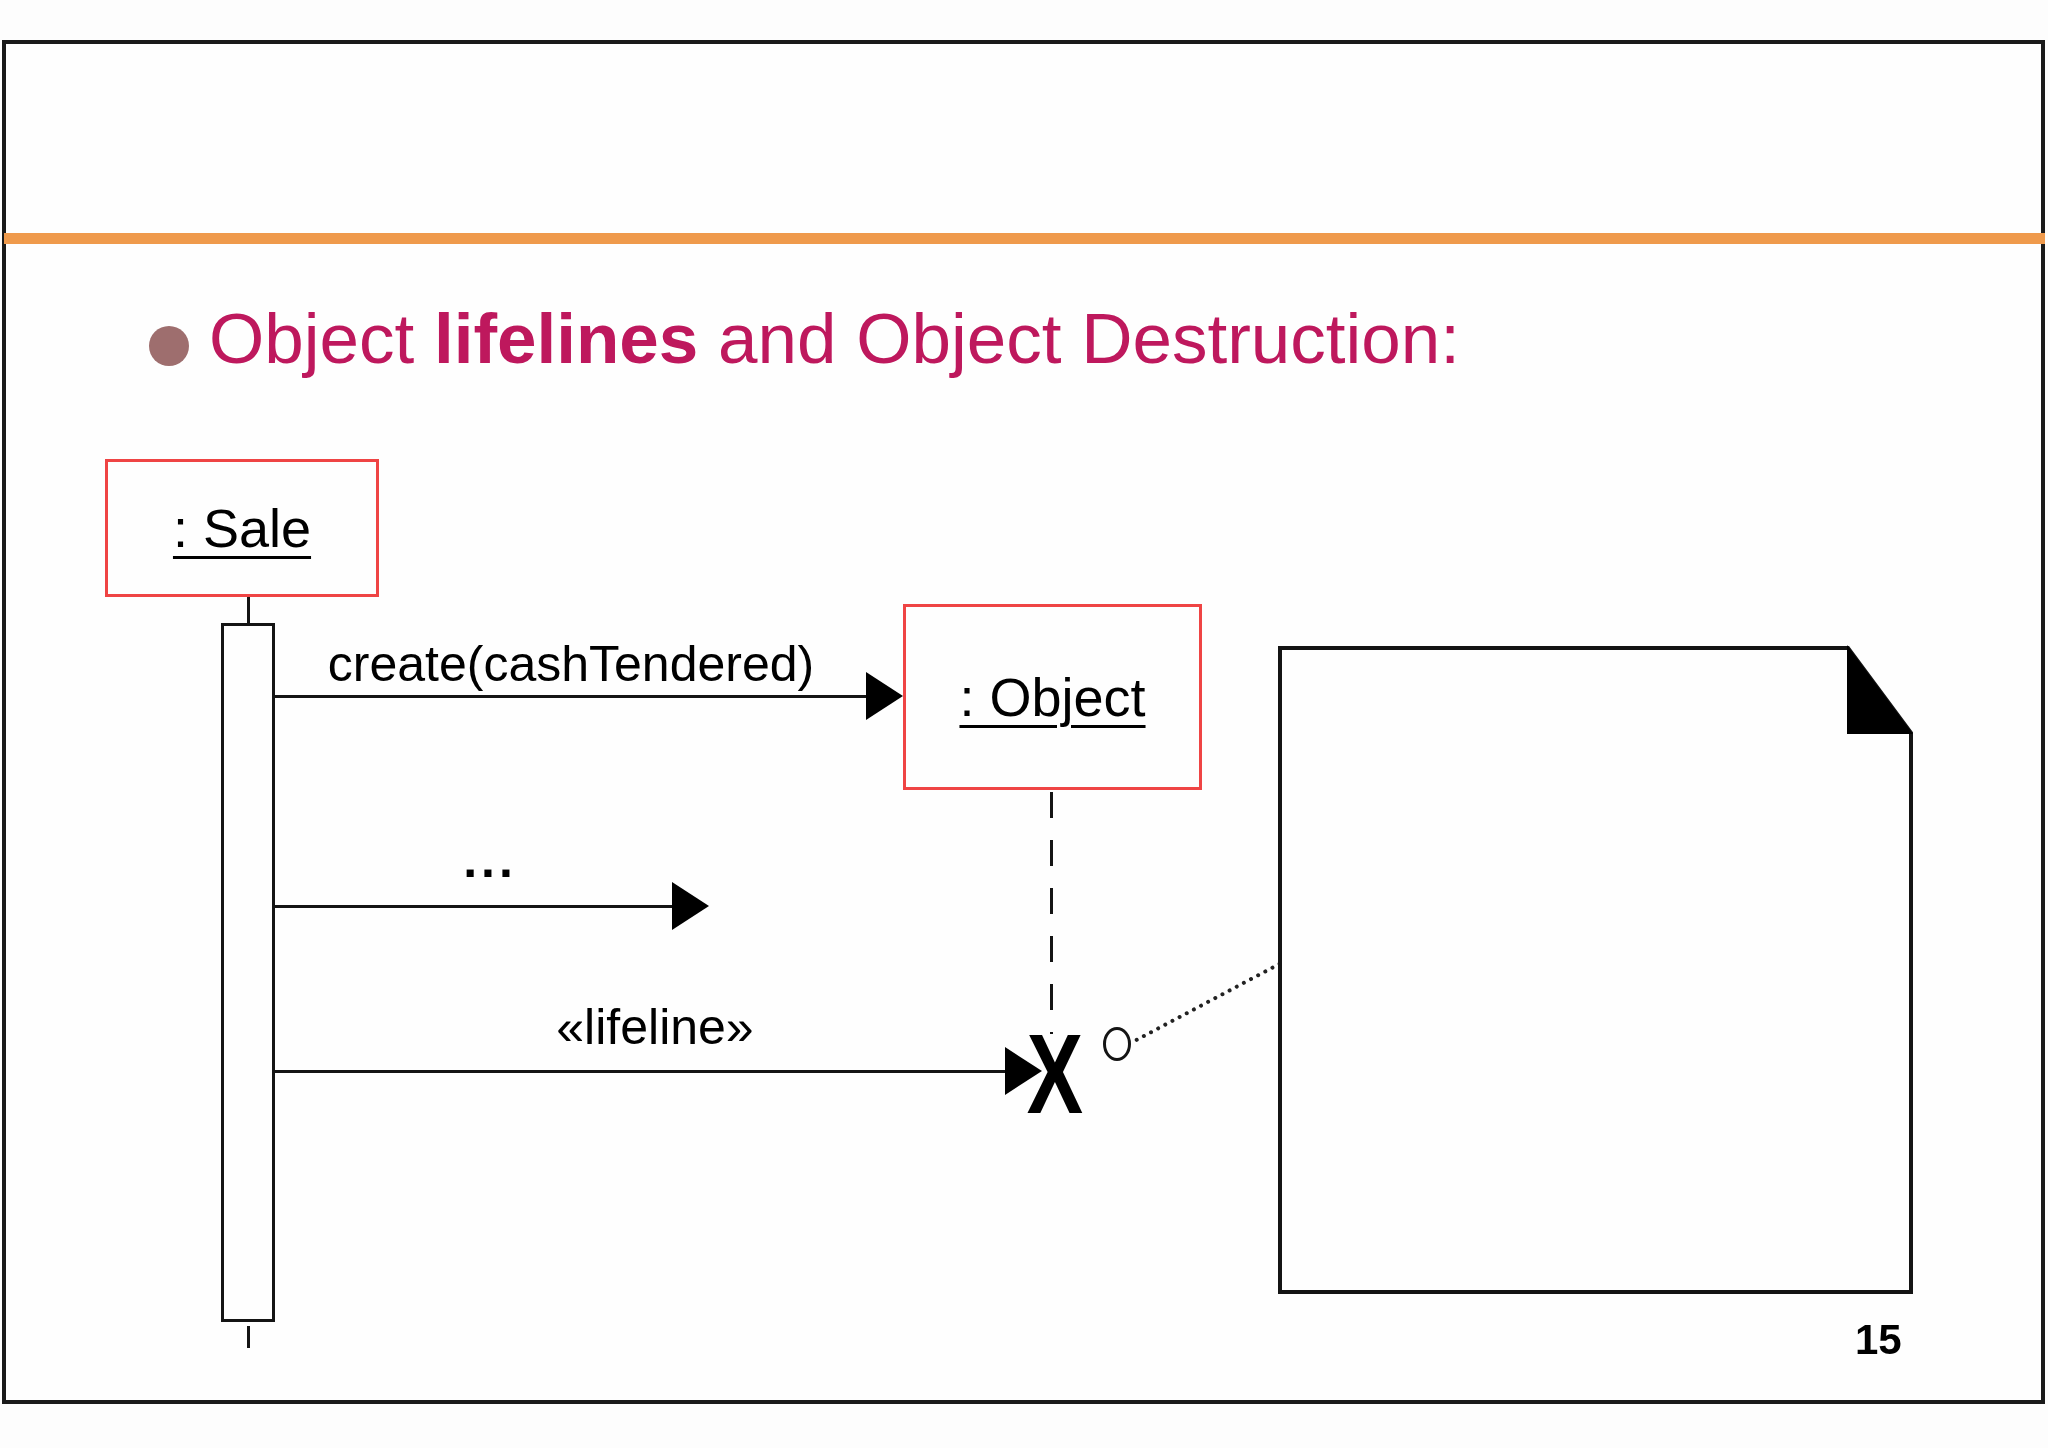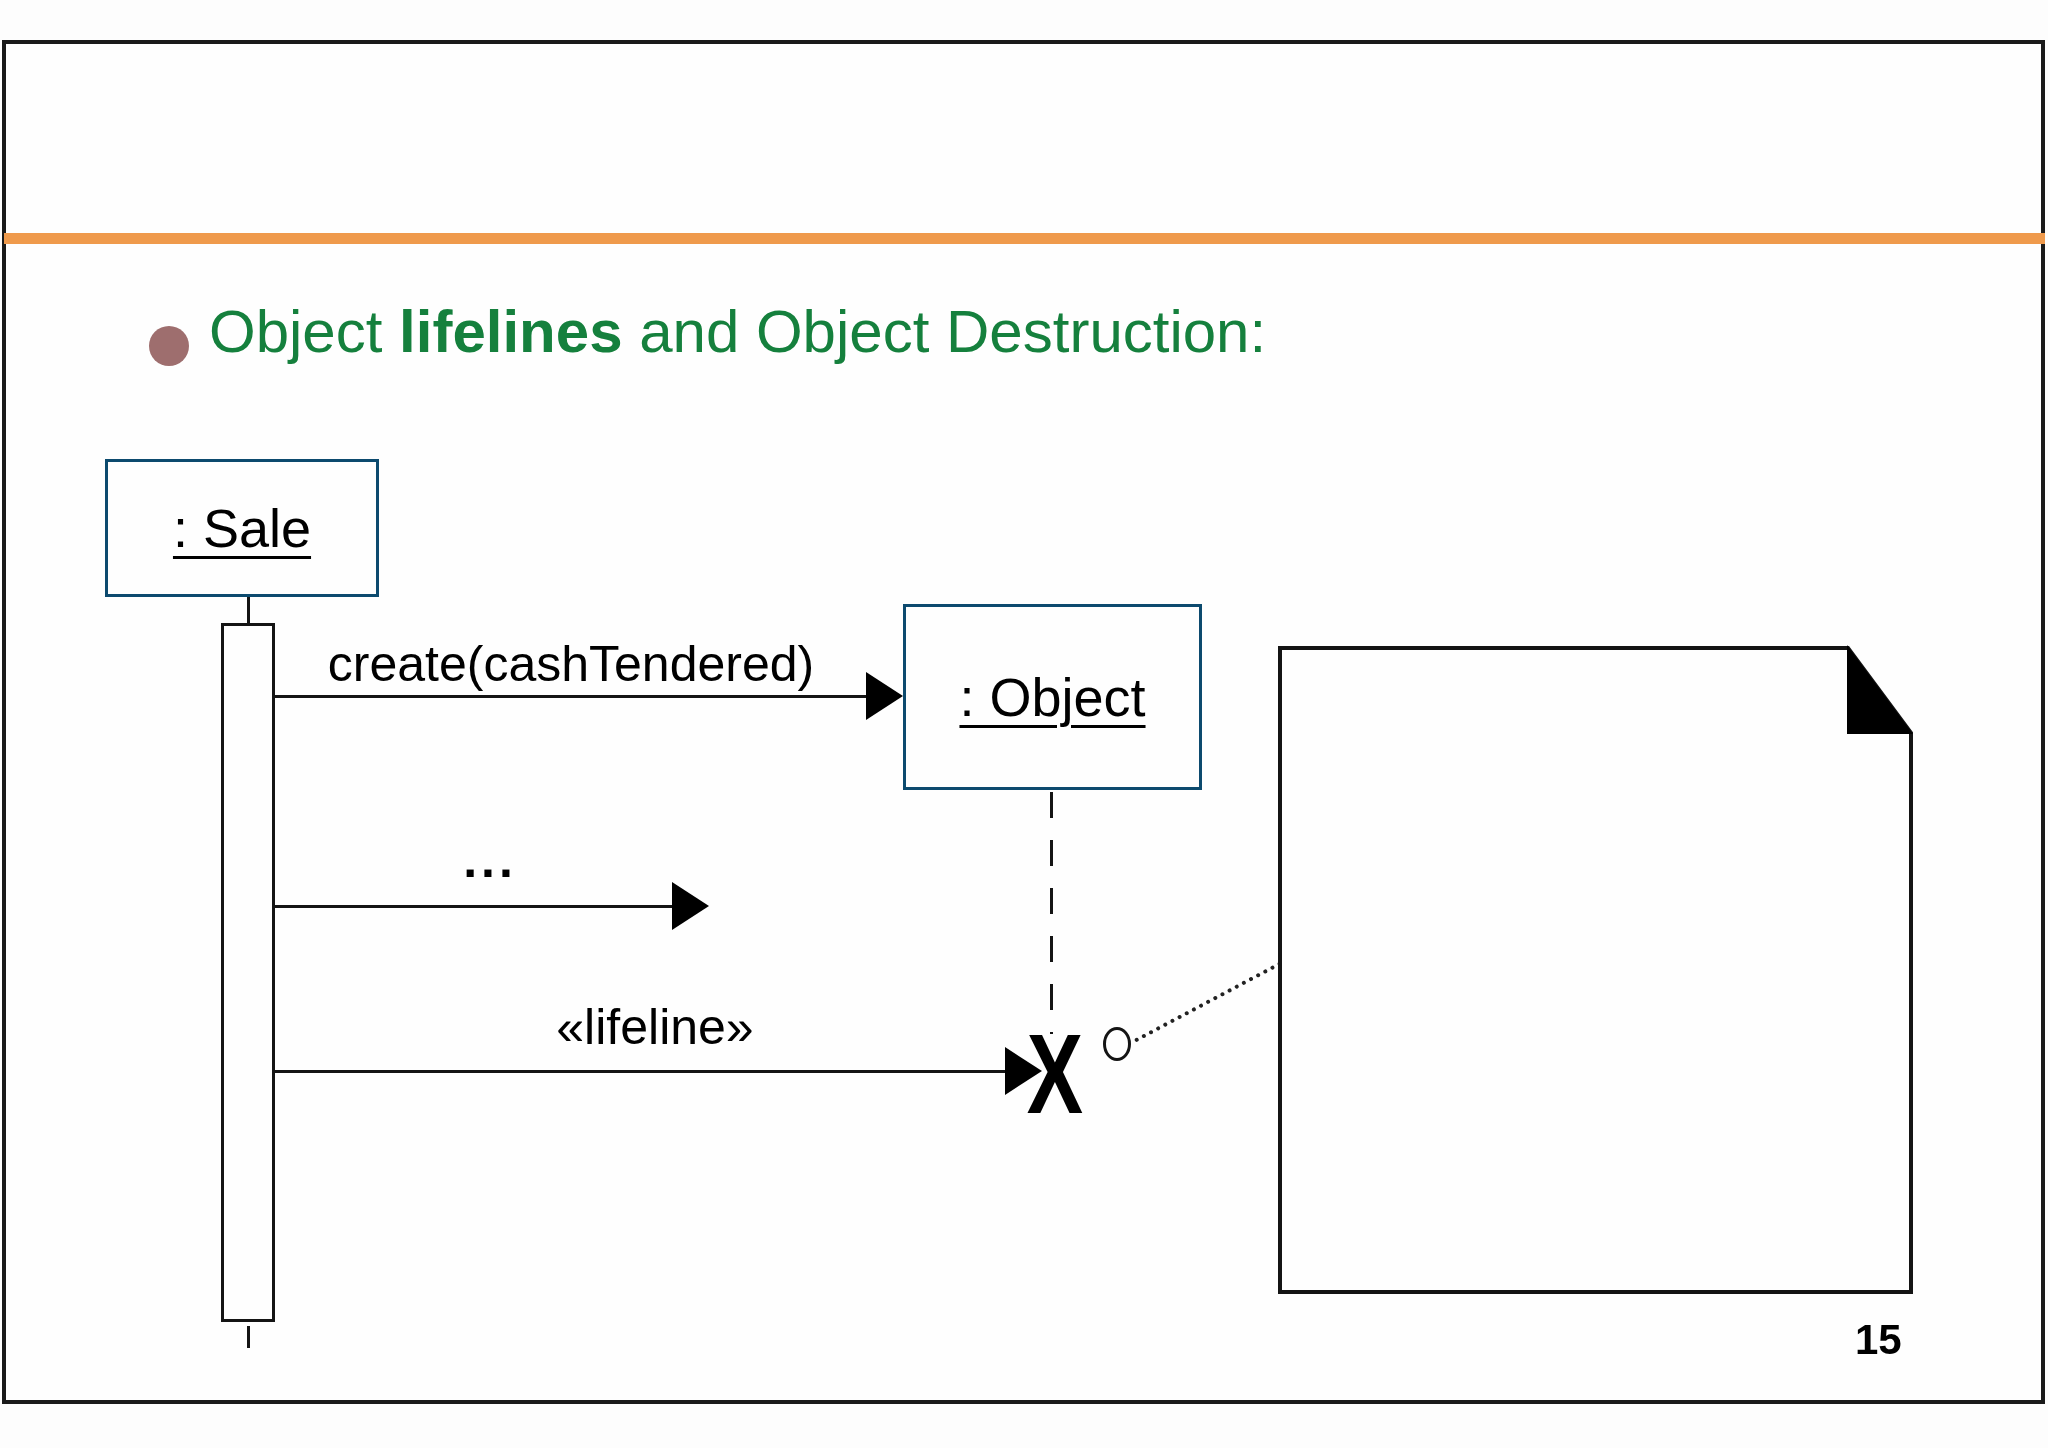--- a/index.html
+++ b/index.html
@@ -44,30 +44,30 @@
 
   
   .bullet-dot {
     left: 149px; top: 326px;
     width: 40px; height: 40px;
     border-radius: 50%;
     background: #9e6e6e;
   }
   .bullet-text {
     left: 209px; top: 296px;
-    font-size: 60px;
+    font-size: 71px;
     line-height: 1.2;
-    color: #15803d;
+    color: #be185d;
     white-space: nowrap;
   }
   .bullet-text .bold { font-weight: bold; }
 
   
   .obj-box {
-    border: 3px solid #0c4a6e;
+    border: 3px solid #ef4444;
     background: #fefefe;
     display: flex;
     align-items: center;
     justify-content: center;
   }
   .obj-box .obj-label {
     font-size: 54px;
     text-decoration: underline;
     text-decoration-thickness: 3px;
     text-underline-offset: 9px;

